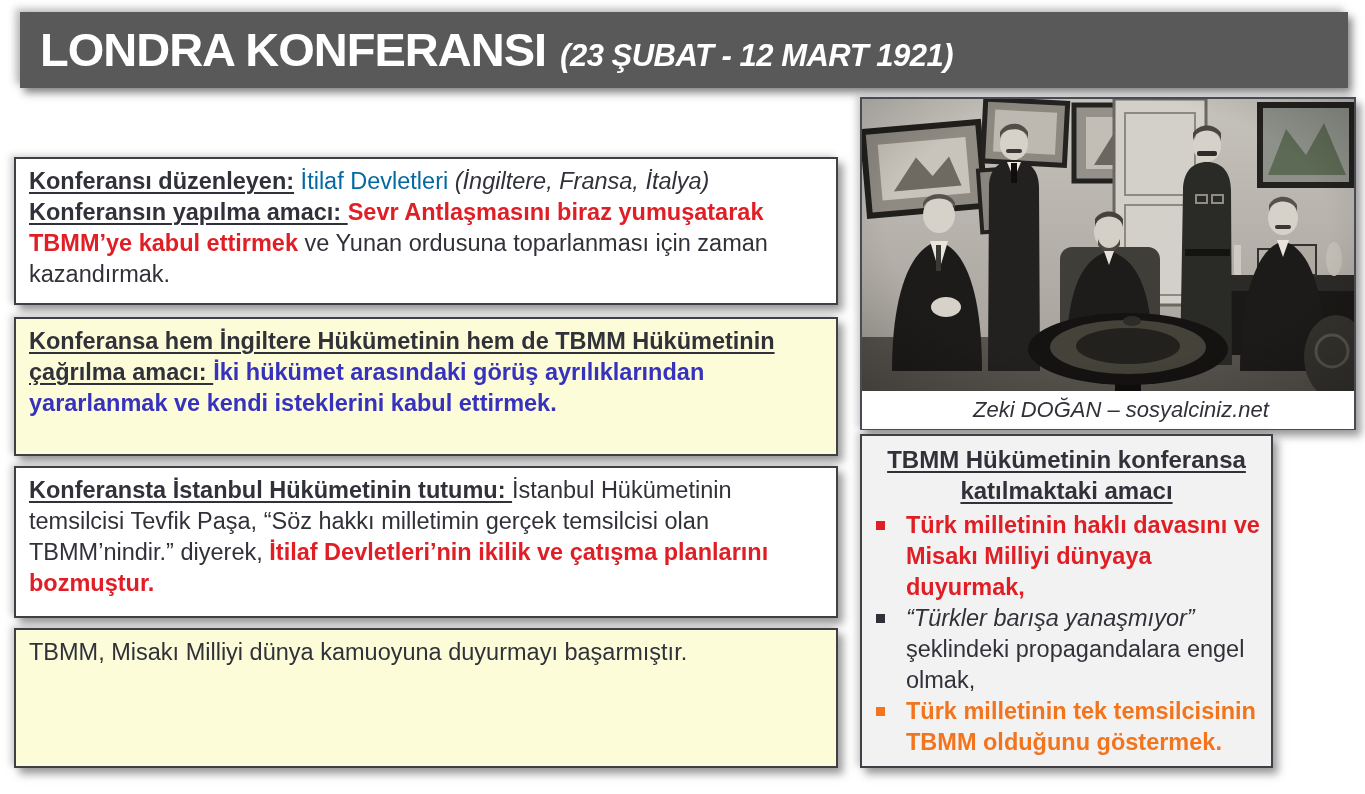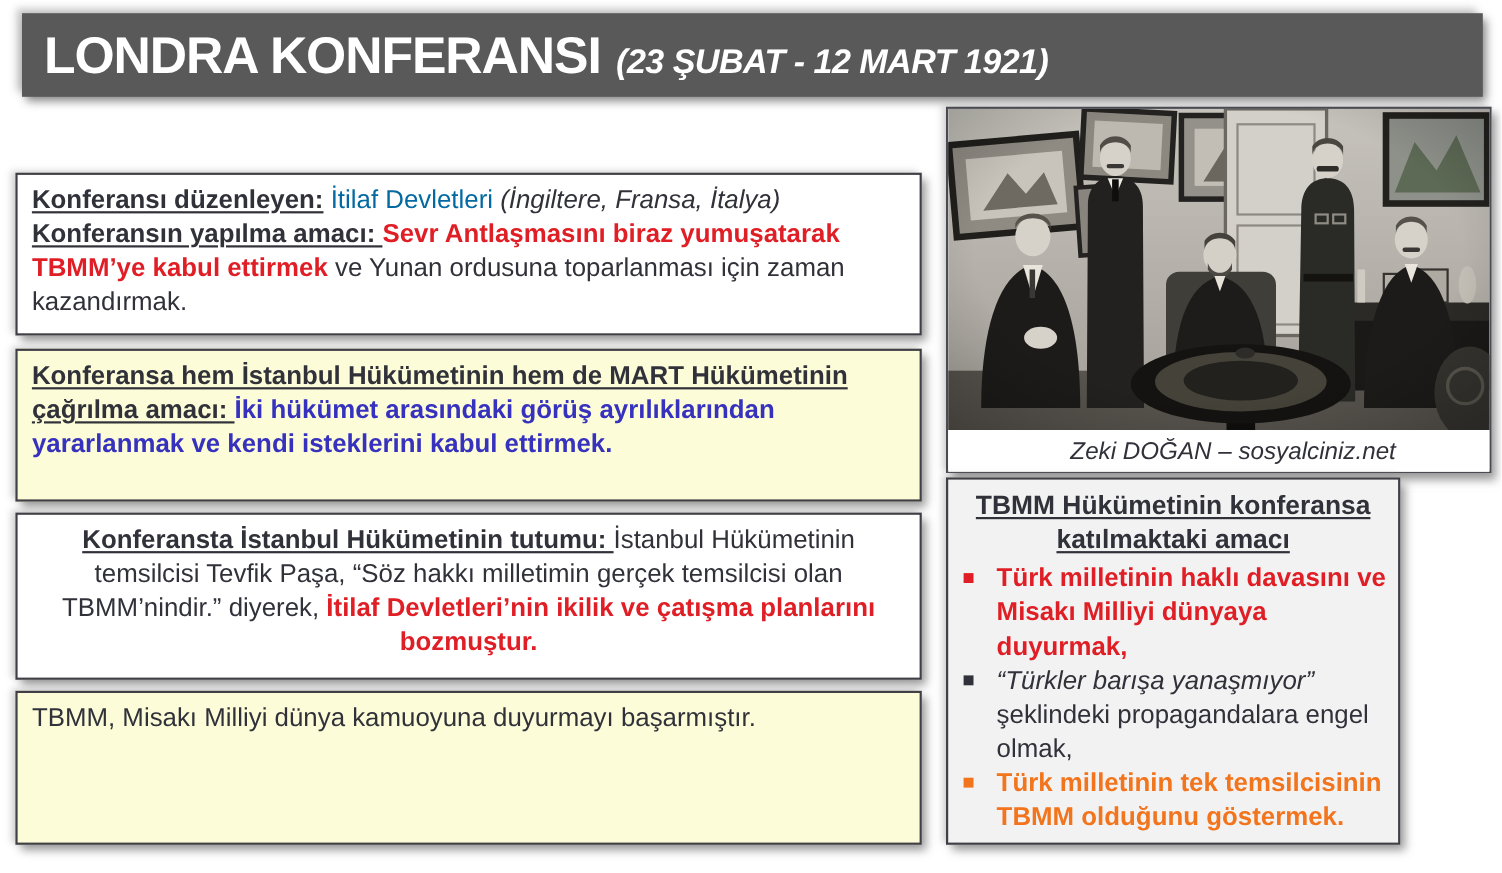--- a/index.html
+++ b/index.html
@@ -15,21 +15,21 @@
 
   
   .box{position:absolute;left:14px;width:824px;box-sizing:border-box;border:2px solid #3F3F45;
     padding:7px 13px;font-size:23.5px;line-height:31px;background:#fff;
     box-shadow:5px 6px 8px rgba(90,90,90,.6), -4px -2px 6px rgba(140,140,140,.35);}
   .box p{margin:0;}
   .yellow{background:#FCFCD9;}
   .b1{top:97px;height:50px;}
   .b2{top:157px;height:148px;}
   .b3{top:317px;height:139px;}
-  .b4{top:466px;height:152px;text-align:center;}
+  .b4{top:466px;height:152px;}
   .b5{top:628px;height:140px;}
 
   .b{font-weight:bold;}
   .it{font-style:italic;}
   .u{text-decoration:underline;text-decoration-thickness:2px;text-underline-offset:3px;}
   .red{color:#E01E25;}
   .blue{color:#3732BE;}
   .orange{color:#0369a1;}
   .orange2{color:#F2741C;}
 
@@ -65,21 +65,21 @@
     <span class="st">(23 ŞUBAT - 12 MART 1921)</span>
   </header>
 
 
   <section class="box b2">
     <p><span class="b u">Konferansı düzenleyen:</span><span class="orange"> İtilaf Devletleri </span><span class="it">(İngiltere, Fransa, İtalya)</span></p>
     <p><span class="b u">Konferansın yapılma amacı: </span><span class="b red">Sevr Antlaşmasını biraz yumuşatarak TBMM’ye kabul ettirmek </span><span>ve Yunan ordusuna toparlanması için zaman kazandırmak.</span></p>
   </section>
 
   <section class="box yellow b3">
-    <p><span class="b u">Konferansa hem İstanbul Hükümetinin hem de MART Hükümetinin çağrılma amacı: </span><span class="b blue">İki hükümet arasındaki görüş ayrılıklarından yararlanmak ve kendi isteklerini kabul ettirmek.</span></p>
+    <p><span class="b u">Konferansa hem İngiltere Hükümetinin hem de TBMM Hükümetinin çağrılma amacı: </span><span class="b blue">İki hükümet arasındaki görüş ayrılıklarından yararlanmak ve kendi isteklerini kabul ettirmek.</span></p>
   </section>
 
   <section class="box b4">
     <p><span class="b u">Konferansta İstanbul Hükümetinin tutumu: </span><span>İstanbul Hükümetinin temsilcisi Tevfik Paşa, “Söz hakkı milletimin gerçek temsilcisi olan TBMM’nindir.”  diyerek, </span><span class="b red">İtilaf Devletleri’nin ikilik ve çatışma planlarını bozmuştur.</span></p>
   </section>
 
   <section class="box yellow b5">
     <p><span>TBMM, Misakı Milliyi dünya kamuoyuna duyurmayı başarmıştır.</span></p>
   </section>
 

